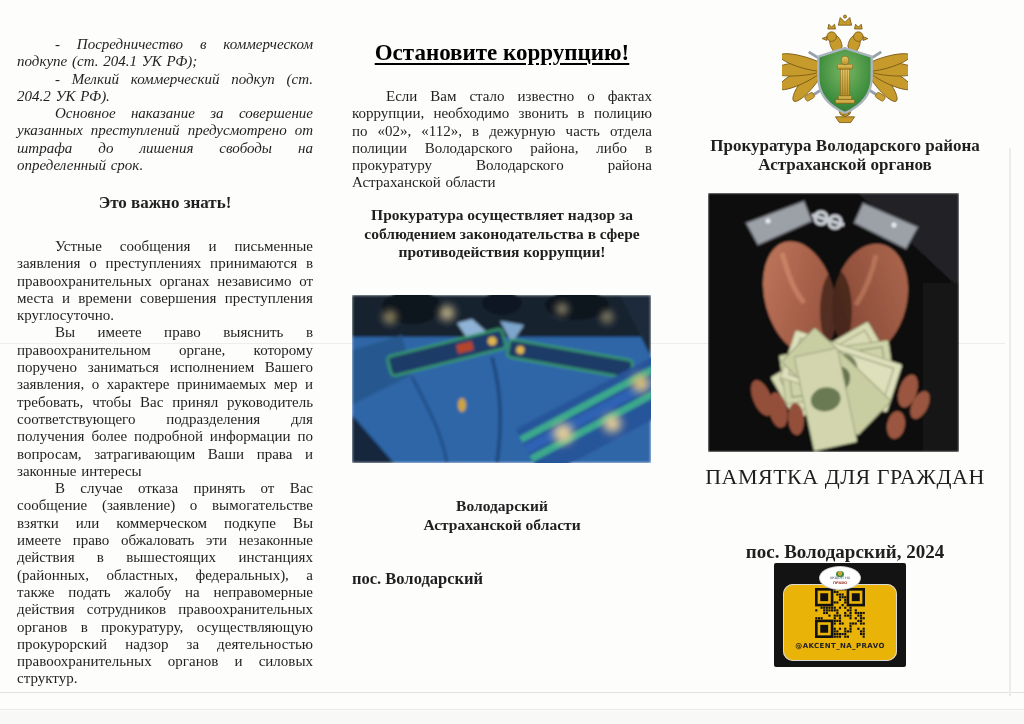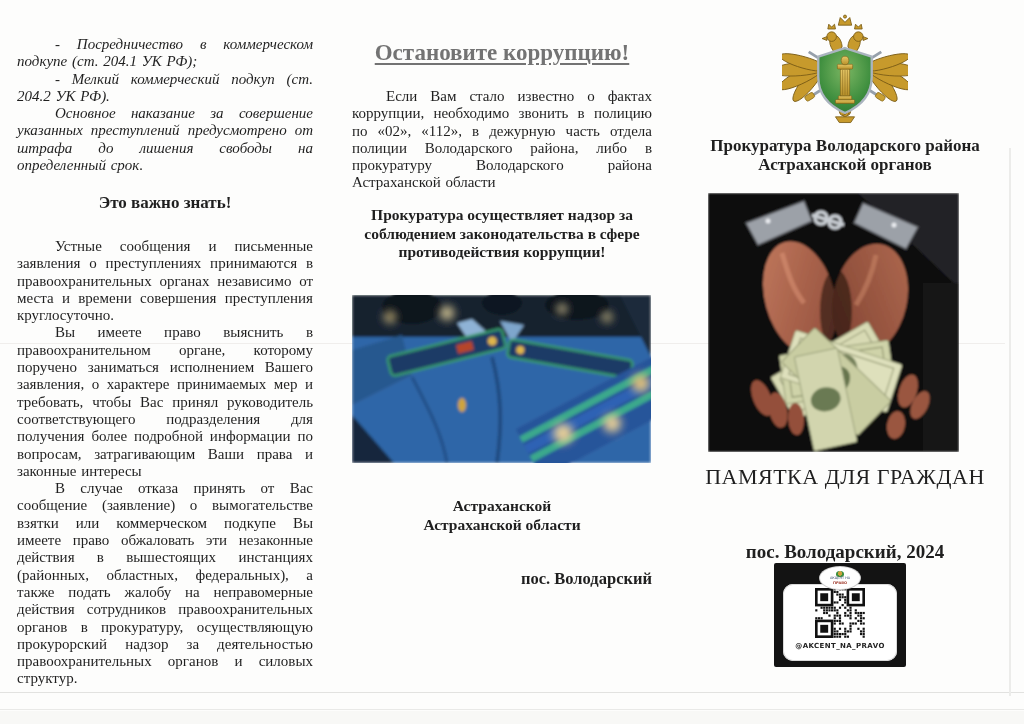--- a/index.html
+++ b/index.html
@@ -28,36 +28,36 @@
   .left-block1{position:absolute;left:17px;top:36px;width:296px;font-style:italic;}
   .left-heading{
     position:absolute;left:17px;top:193px;width:296px;margin:0;
     font-size:17px;font-weight:bold;text-align:center;
   }
   .left-block2{position:absolute;left:17px;top:238px;width:296px;}
 
   
   .mid-title-wrap{position:absolute;left:352px;top:40px;width:300px;text-align:center;}
   .mid-title{
-    font-size:23px;font-weight:bold;color:#737373;
+    font-size:23px;font-weight:bold;color:#000000;
     text-decoration:underline;text-decoration-thickness:2px;text-underline-offset:3px;
   }
   .mid-para{
     position:absolute;left:352px;top:88px;width:300px;margin:0;
     font-size:15px;line-height:17.3px;text-align:justify;text-indent:34px;word-spacing:1px;
   }
   .mid-note{
     position:absolute;left:352px;top:206px;width:300px;margin:0;
     font-size:15.5px;line-height:18.5px;font-weight:bold;text-align:center;
   }
   .mid-photo{position:absolute;left:352px;top:295px;width:299px;height:168px;overflow:hidden;}
   .mid-photo svg{display:block;width:100%;height:100%;}
   .mid-address{position:absolute;left:352px;top:497px;width:300px;text-align:center;
     font-size:15.5px;line-height:18.5px;font-weight:bold;}
-  .mid-address2{position:absolute;left:352px;top:569px;width:300px;text-align:right;
+  .mid-address2{position:absolute;left:352px;top:569px;width:300px;text-align:left;
     font-size:16.5px;line-height:19px;font-weight:bold;}
 
   
   .emblem{position:absolute;left:700px;top:13px;width:290px;text-align:center;}
   .emblem svg{width:126px;height:116px;}
   .right-title{
     position:absolute;left:700px;top:137px;width:290px;
     font-size:17px;line-height:18.5px;font-weight:bold;text-align:center;
   }
   .right-photo{position:absolute;left:708px;top:193px;width:251px;height:259px;overflow:hidden;}
@@ -71,21 +71,21 @@
     font-size:19px;font-weight:bold;
   }
 
   
   .qr-block{
     position:absolute;left:774px;top:563px;width:132px;height:104px;
     background:#131313;border-radius:2px;
   }
   .qr-card{
     position:absolute;left:9px;top:21px;width:114px;height:77px;
-    background:#ffffff;border-radius:10px;box-shadow:0 0 0 1px #d9d9d9 inset;
+    background:#eab308;border-radius:10px;box-shadow:0 0 0 1px #d9d9d9 inset;
   }
   .qr-card svg{position:absolute;left:32px;top:4px;width:50px;height:50px;}
   .qr-caption{
     position:absolute;left:0;top:58px;width:114px;text-align:center;
     font-family:"DejaVu Sans","Liberation Sans",sans-serif;
     font-size:7px;font-weight:bold;letter-spacing:.4px;color:#222;
   }
   .qr-badge{
     position:absolute;left:46px;top:4px;width:40px;height:22px;
     background:#fff;border-radius:50%;z-index:2;
@@ -180,21 +180,21 @@
               <circle cx="155" cy="-12" r="11" fill="#e8cf96"></circle>
             </g>
           </g>
           <polygon points="0,120 42,168 0,168" fill="#14263c"></polygon>
           <polygon points="268,0 299,0 299,62" fill="#1b2a3a"></polygon>
         </g>
       </svg>
     </div>
 
     <div class="mid-address">
-      <div>Астраханской</div>
+      <div>Володарский</div>
       <div>Астраханской области</div>
     </div>
     <div class="mid-address2">
       <div>пос. Володарский</div>
     </div>
   </section>
 
   <section>
 
     <div class="emblem">

